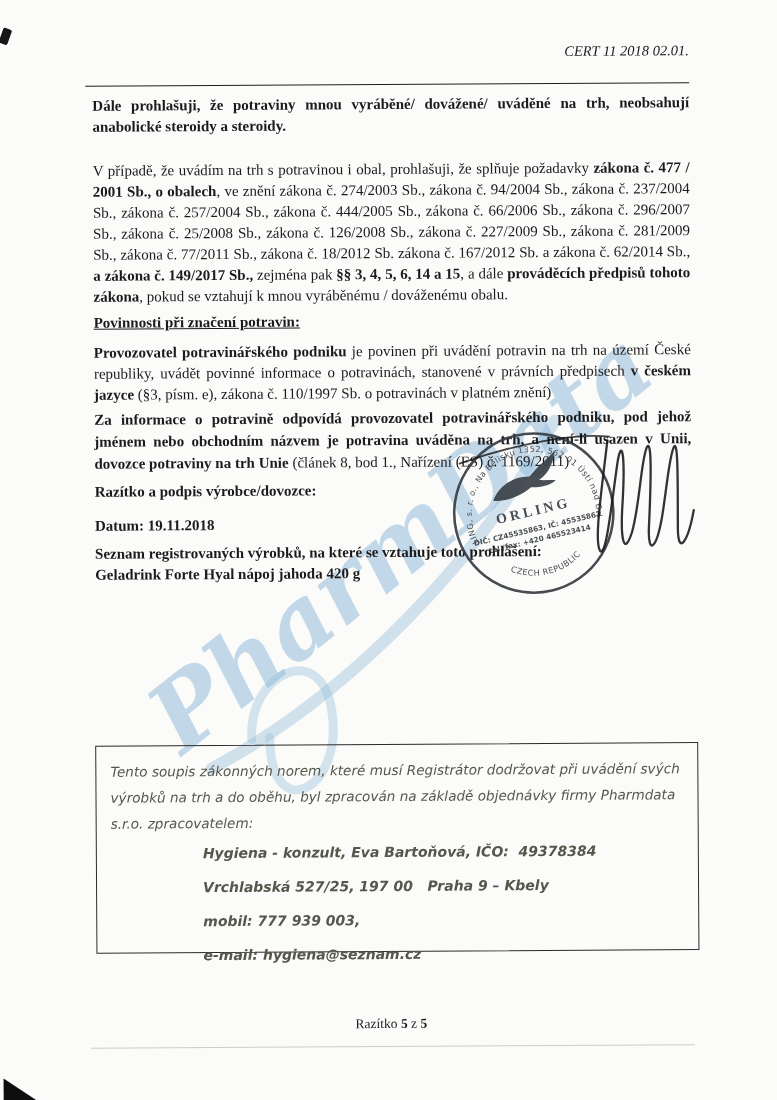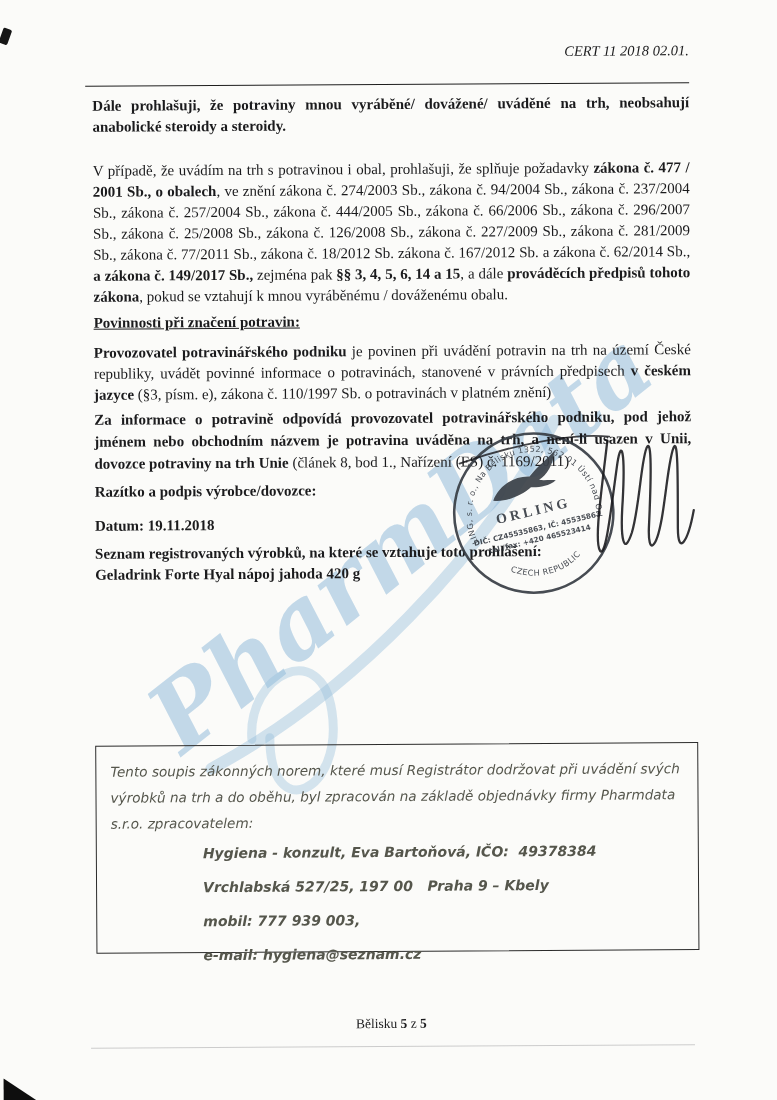--- a/index.html
+++ b/index.html
@@ -138,16 +138,16 @@
   </svg>
 
   <div class="info-box">
     <p class="box-intro">Tento soupis zákonných norem, které musí Registrátor dodržovat při uvádění svých výrobků na trh a do oběhu, byl zpracován na základě objednávky firmy Pharmdata s.r.o. zpracovatelem:</p>
     <p class="box-line">Hygiena - konzult, Eva Bartoňová, IČO:  49378384</p>
     <p class="box-line">Vrchlabská 527/25, 197 00   Praha 9 – Kbely</p>
     <p class="box-line">mobil: 777 939 003,</p>
     <p class="box-line">e-mail: hygiena@seznam.cz</p>
   </div>
 
-  <div class="footer"><span>Bělisku </span><span class="sb">5</span><span> z </span><span class="sb">5</span></div>
+  <div class="footer"><span>Razítko </span><span class="sb">5</span><span> z </span><span class="sb">5</span></div>
   <div class="footer-rule"></div>
 
 </div>
 
 </body></html>

